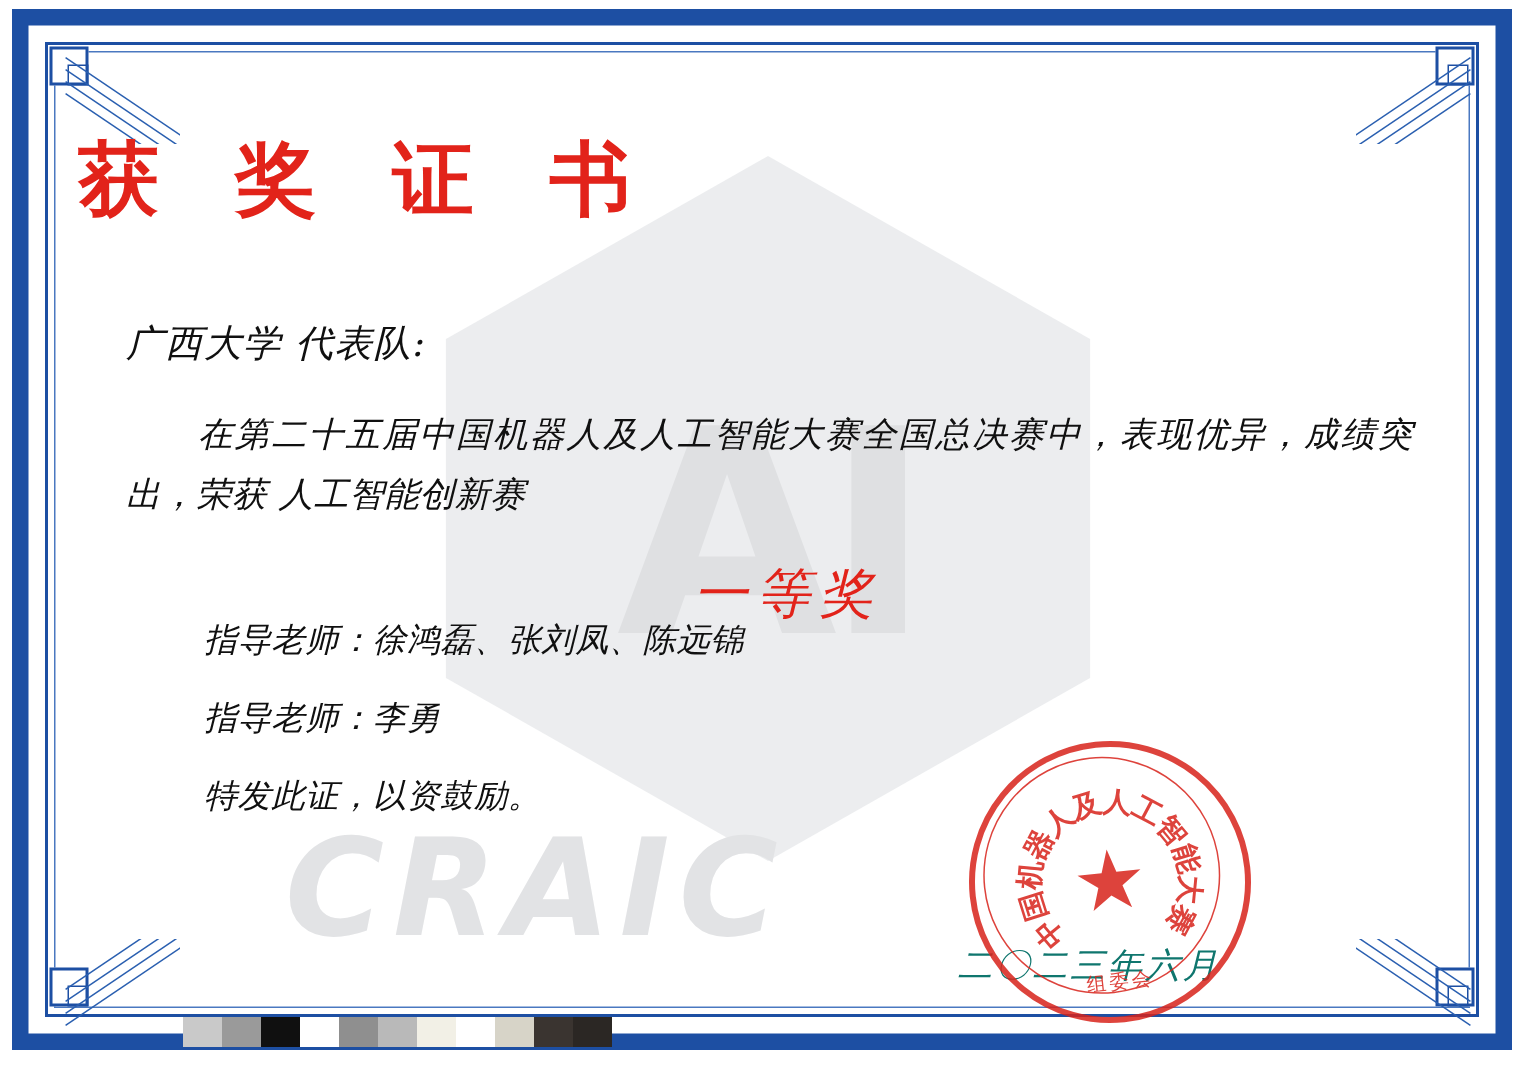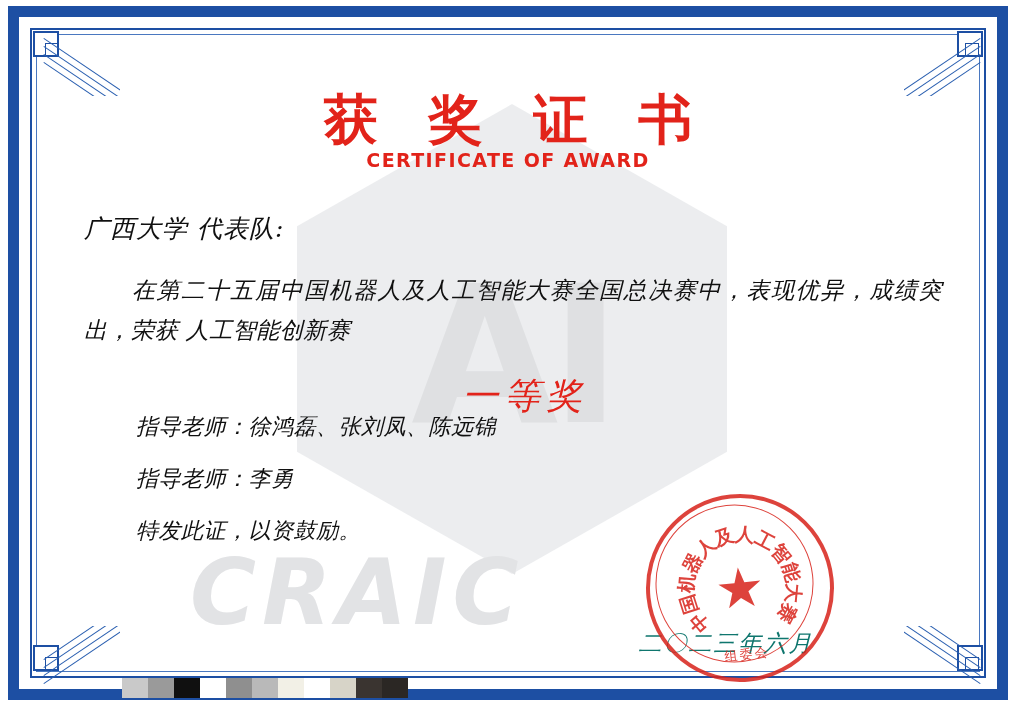--- a/index.html
+++ b/index.html
@@ -132,21 +132,21 @@
   .content {
     position: absolute;
     left: 36px; top: 34px;
     width: 944px; height: 638px;
   }
 
   .title-cn {
     position: absolute;
     left: 0; right: 0;
     top: 50px;
-    text-align: center;
+    text-align: left;
     color: #e2231a;
     font-family: "DejaVu Serif", serif;
     font-weight: bold;
     font-size: 54px;
     letter-spacing: 16px;
     text-indent: 16px;
   }
   .title-en {
     position: absolute;
     left: 0; right: 0;
@@ -346,21 +346,20 @@
 
   <div class="watermark">
     <div class="wm-hex"></div>
     <div class="wm-ai">AI</div>
     <div class="wm-text">CRAIC</div>
   </div>
 
   <div class="content">
 
     <div class="title-cn">获 奖 证 书</div>
-    <div class="title-en">CERTIFICATE OF AWARD</div>
 
     <div class="recipient">广西大学 代表队:</div>
 
     <div class="body-text">在第二十五届中国机器人及人工智能大赛全国总决赛中，表现优异，成绩突出，荣获 人工智能创新赛</div>
 
     <div class="prize">一等奖</div>
 
     <div class="detail members">指导老师：徐鸿磊、张刘凤、陈远锦</div>
     <div class="detail closing">特发此证，以资鼓励。</div>
     <div class="detail advisor">指导老师：李勇</div>

